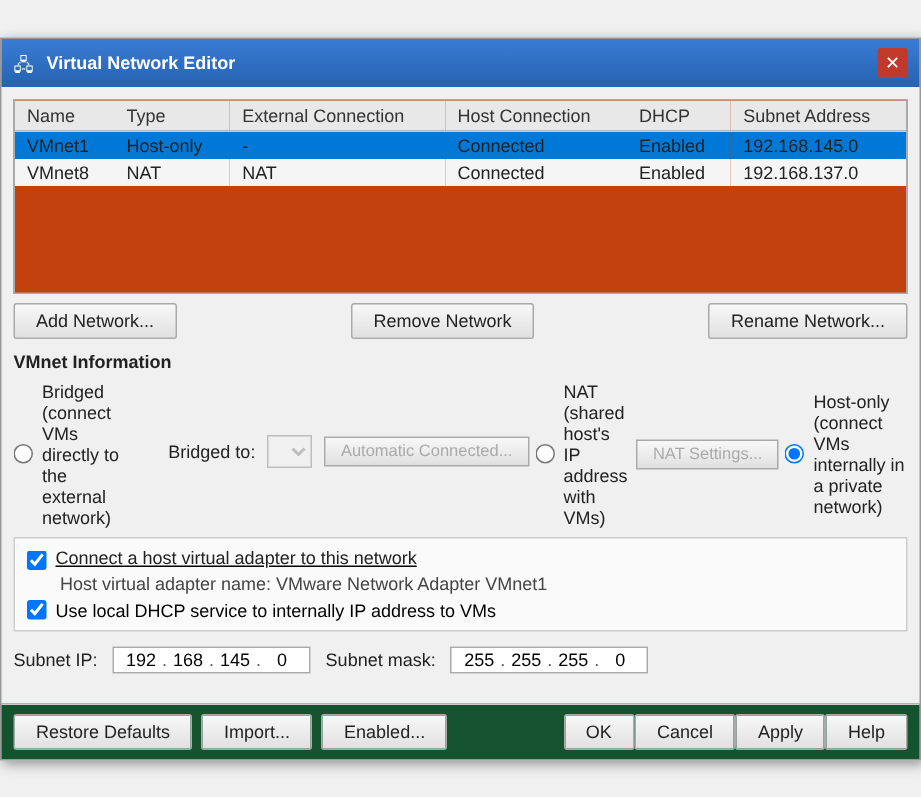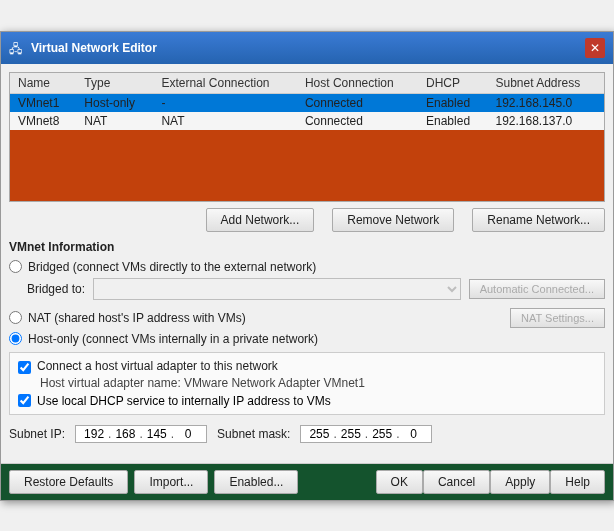--- a/index.html
+++ b/index.html
@@ -89,21 +89,21 @@
       background: #f5f5f5;
     }
     .network-table tbody tr.selected {
       background: #0078d7;
       color: white;
     }
 
     
     .btn-row {
       display: flex;
-      justify-content: flex-end;
+      justify-content: space-between;
       gap: 18px;
       margin-bottom: 8px;
     }
     .btn {
       padding: 4px 14px;
       font-size: 12px;
       border: 1px solid #aaa;
       background: linear-gradient(to bottom, #f8f8f8, #e0e0e0);
       cursor: pointer;
       border-radius: 2px;
@@ -122,21 +122,21 @@
     .section-label {
       font-size: 12px;
       font-weight: 600;
       color: #222;
       margin-bottom: 6px;
     }
 
     
     .radio-group {
       display: flex;
-      flex-direction: column;
+      flex-direction: row;
       gap: 4px;
       margin-bottom: 6px;
       justify-content: space-between;
     }
     .radio-row {
       display: flex;
       align-items: center;
       gap: 6px;
     }
     .radio-row input[type="radio"] { margin: 0; cursor: pointer; }
@@ -185,20 +185,21 @@
       border: 1px solid #ccc;
       background: #fafafa;
       padding: 6px 8px;
       margin-bottom: 6px;
     }
     .checkbox-row {
       display: flex;
       align-items: flex-start;
       gap: 6px;
       margin-bottom: 2px;
+      text-decoration: underline;
     }
     .checkbox-row input[type="checkbox"] { margin-top: 2px; cursor: pointer; }
     .checkbox-row label { font-size: 12px; color: #222; cursor: pointer; }
     .adapter-name-row {
       margin-left: 22px;
       font-size: 12px;
       color: #444;
       margin-bottom: 4px;
     }
     .dhcp-row {

